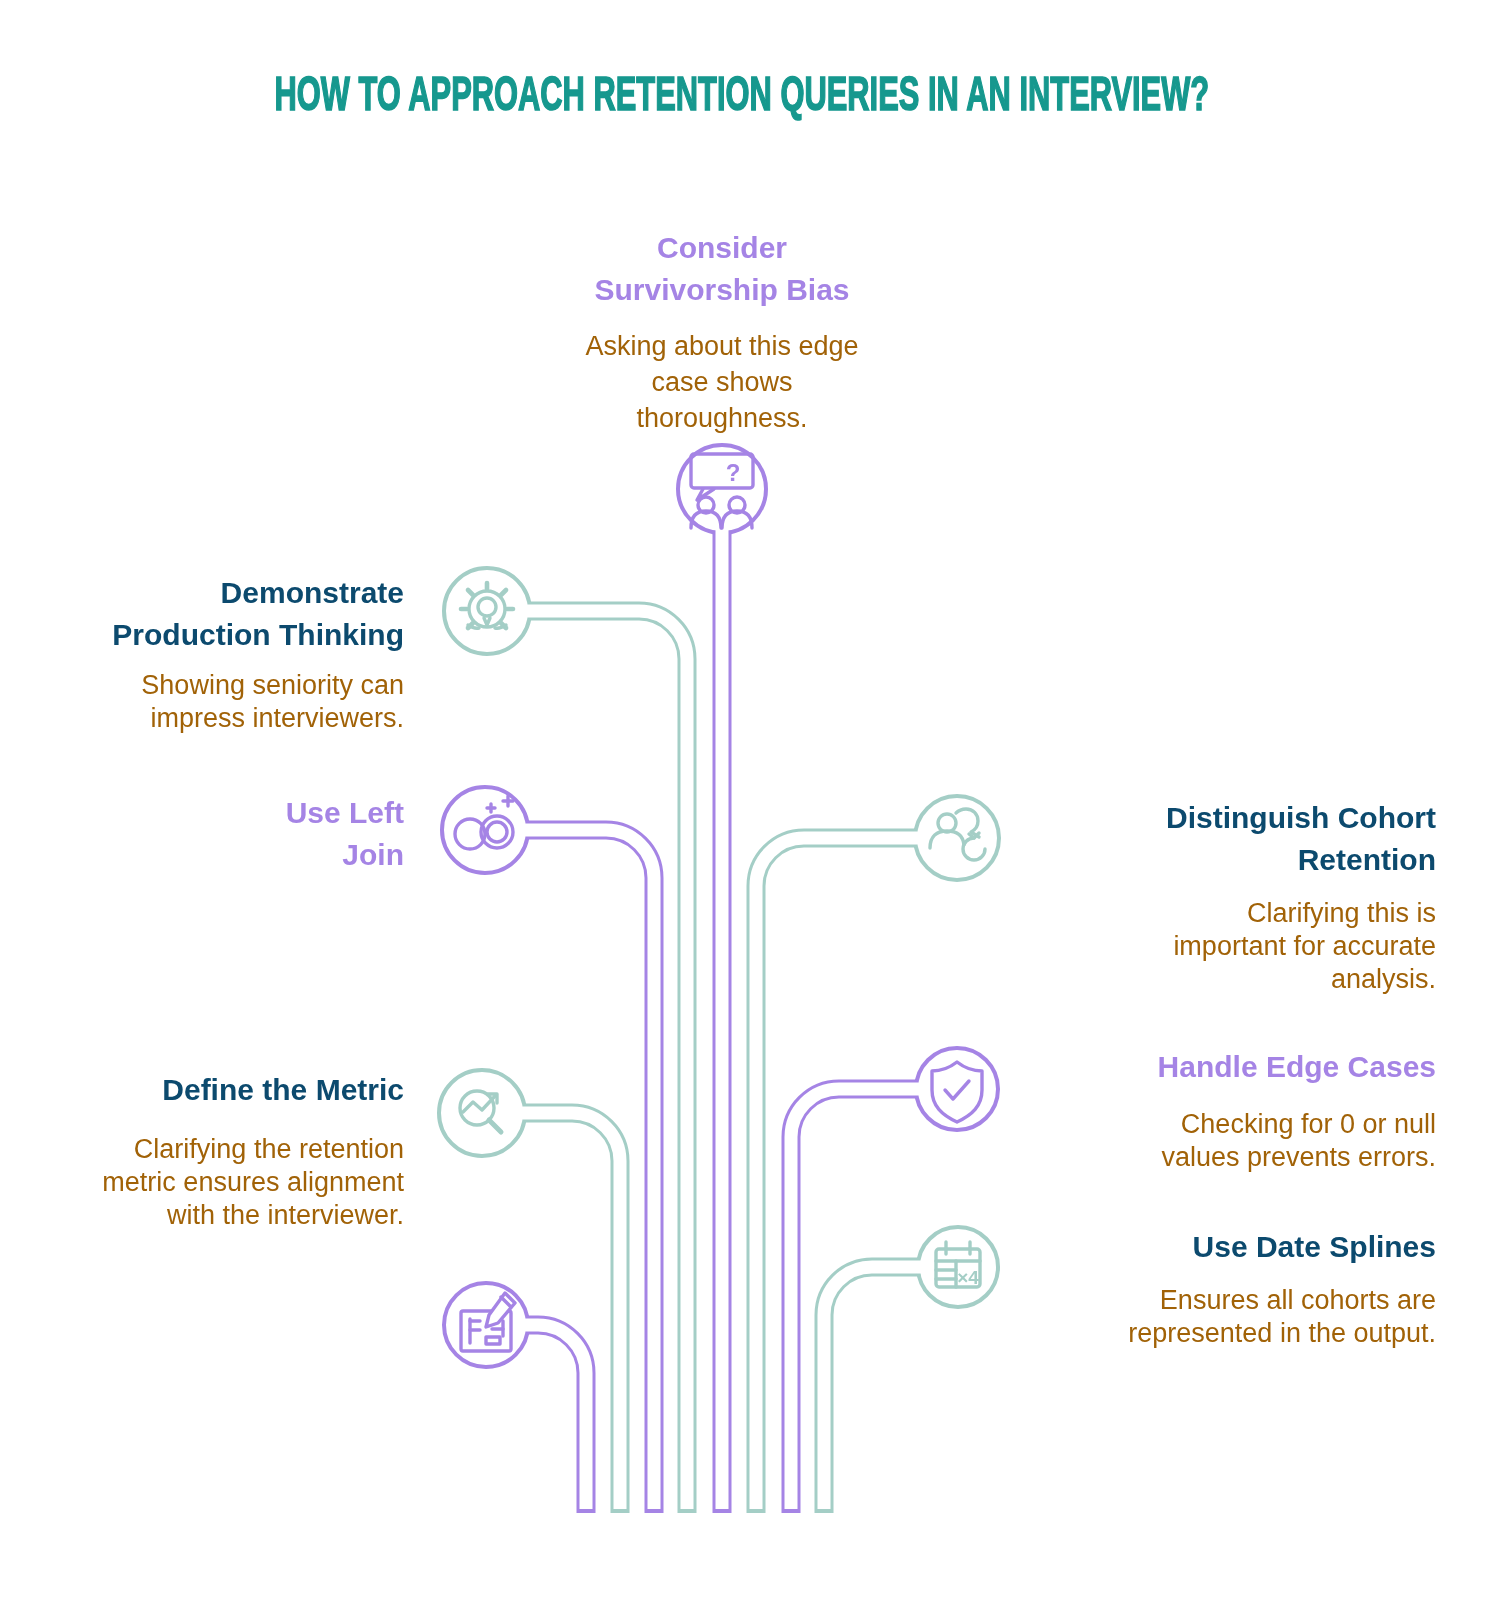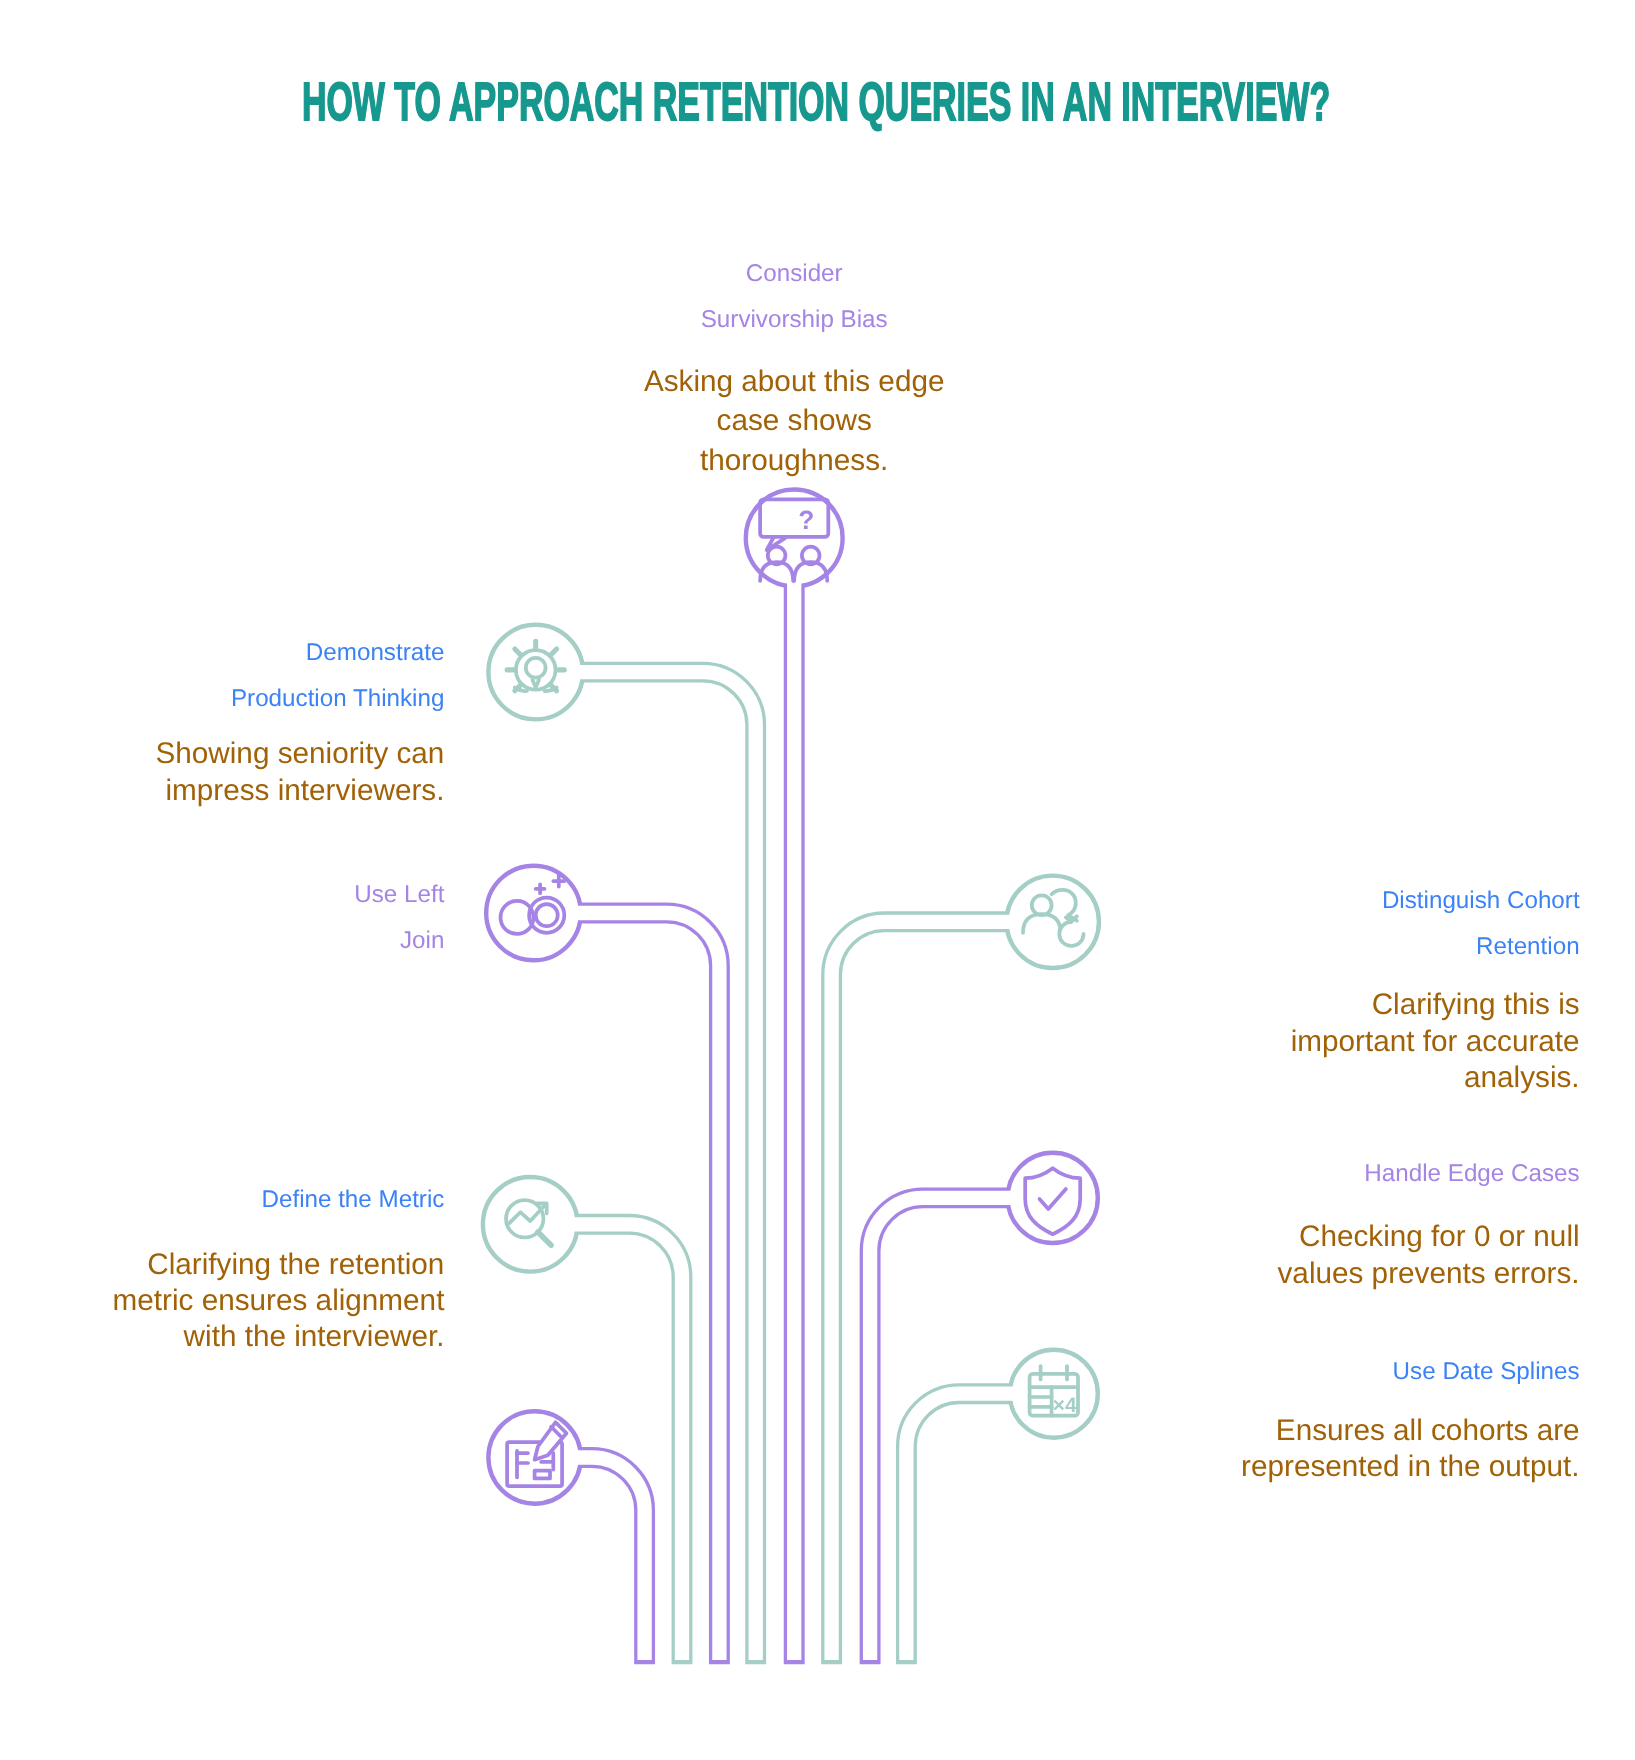--- a/index.html
+++ b/index.html
@@ -9,23 +9,23 @@
   }
   .title {
     position:absolute; left:0; top:62px; width:1444px; text-align:center;
     color:#16988e; font-weight:700; font-size:49px; line-height:62px; white-space:nowrap;
   }
   .title .squeeze {
     display:inline-block; transform:scaleX(0.63); transform-origin:50% 50%;
     -webkit-text-stroke:1.6px #16988e; letter-spacing:0;
   }
   .txt { position:absolute; white-space:pre-line; }
-  .heading { font-weight:400; font-size:22px; line-height:42px; }
+  .heading { font-weight:700; font-size:30px; line-height:42px; }
   .desc { color:#a16207; font-size:27px; line-height:33px; }
-  .teal   { color:#3b82f6; }
+  .teal   { color:#0c4a6e; }
   .purple { color:#a584e5; }
   .al-r { text-align:right; }
   .al-l { text-align:right; }
   .al-c { text-align:center; }
   svg.connectors { position:absolute; left:0; top:0; }
   .s-teal   { stroke:#a4cec6; }
   .s-purple { stroke:#a584e5; }
   .tube-outer { fill:none; stroke-width:19; }
   .tube-inner { fill:none; stroke:#ffffff; stroke-width:13; }
   .node { fill:#ffffff; stroke-width:4; }

